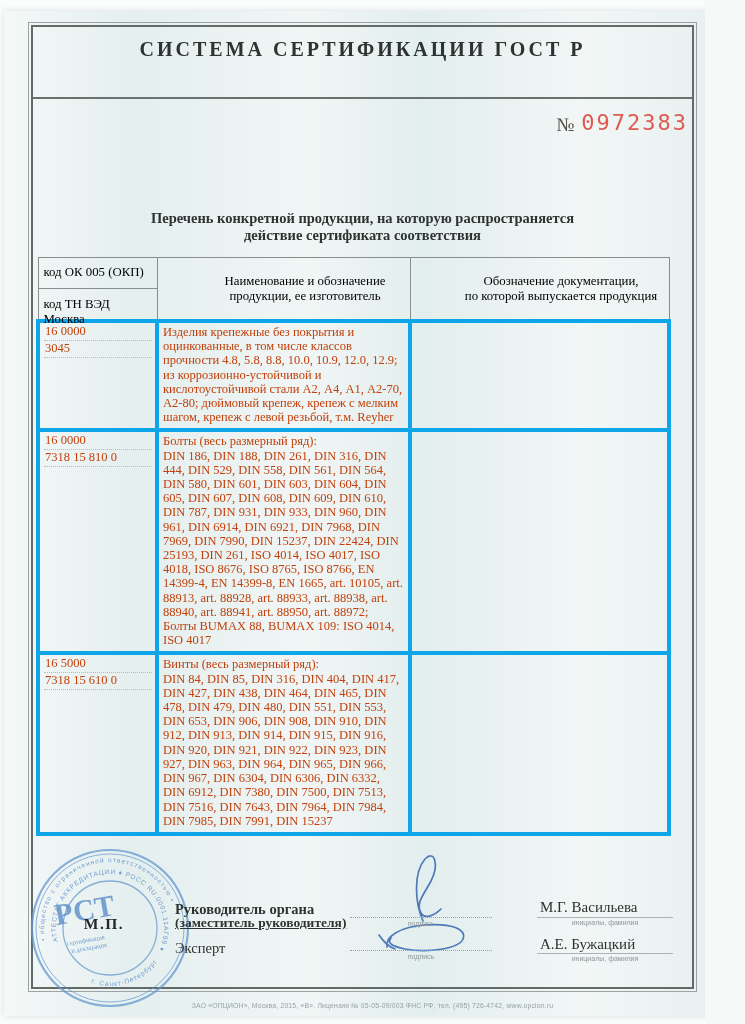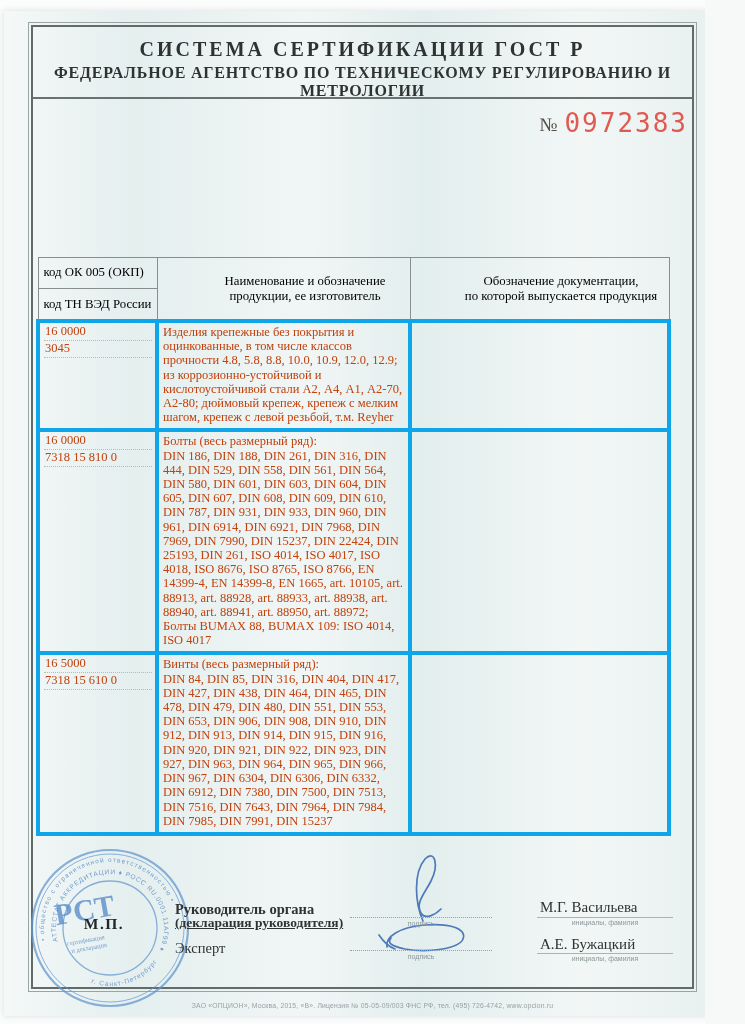--- a/index.html
+++ b/index.html
@@ -15,21 +15,21 @@
   }
   .frame-outer { position:absolute; left:28px; top:22px; width:669px; height:970px; border:1px solid #9ba4a2; }
   .frame-inner { position:absolute; left:31px; top:25px; width:663px; height:964px; border:2px solid #636b69; }
   .abs { position:absolute; }
   .centered { left:33px; width:659px; text-align:center; }
   .hdr1 { top:38px; font-size:20px; font-weight:bold; letter-spacing:3px; color:#2e3331; }
   .hdr2 { top:64px; font-size:16px; font-weight:bold; letter-spacing:.8px; color:#2e3331; }
   .hdr-rule { position:absolute; left:33px; top:97px; width:659px; border-top:2px solid #6a7270; }
   .serial { top:110px; left:470px; width:218px; display:flex; align-items:flex-end; justify-content:flex-end; gap:7px; }
   .serial-no { font-size:19px; color:#55504a; line-height:22px; }
-  .serial-digits { font-family:"DejaVu Sans Mono", monospace; font-size:26px; line-height:26px;
+  .serial-digits { font-family:"DejaVu Sans Mono", monospace; font-size:22px; line-height:26px;
     letter-spacing:2px; color:#e05a51; }
   .doc-title { top:141px; font-size:20px; font-weight:bold; letter-spacing:3px; color:#2e3331; }
   .cert-line { top:174px; font-size:15px; color:#333734; }
   .cert-value { font-family:"Liberation Sans", sans-serif; font-size:14.5px; padding:0 10px 1px 10px;
     border-bottom:1px solid #8f9694; }
   .subtitle { top:210px; font-size:14.5px; font-weight:bold; line-height:17px; color:#2e3331; }
   .preline { white-space:pre-line; }
 
   table.products { position:absolute; left:36px; top:257px; width:631px; border-collapse:collapse; table-layout:fixed; }
   table.products th { border:1px solid #878e8c; font-weight:normal; font-size:12.8px; color:#34383
@@ -70,42 +70,43 @@
 </style>
 </head>
 <body>
 
 <div class="page">
   <div class="paper"></div>
   <div class="frame-outer"></div>
   <div class="frame-inner"></div>
 
   <div class="abs centered hdr1">СИСТЕМА СЕРТИФИКАЦИИ ГОСТ Р</div>
-  <div class="abs centered hdr2">ФЕДЕРАЛЬНОЕ АГЕНТСТВО ПО ТЕХНИЧЕСКОМУ РЕГУЛИРОВАНИЮ И МЕТРОЛОГИИ</div>
   <div class="hdr-rule"></div>
 
   <div class="abs serial">
     <span class="serial-no">№</span>
     <span class="serial-digits">0972383</span>
   </div>
 
 
 
+  <div class="abs centered subtitle preline">Перечень конкретной продукции,  на которую распространяется
+действие сертификата соответствия</div>
 
   <table class="products">
     <colgroup>
         <col style="width:119px">
         <col style="width:253px">
         <col style="width:259px">
       </colgroup>
     <tbody>
         <tr>
       <th class="codes">
         <div class="codes-top">код ОК 005 (ОКП)</div>
-        <div class="codes-bottom">код ТН ВЭД России</div>
+        <div class="codes-bottom">код ТН ВЭД Москва</div>
       </th>
       <th class="c2 preline">Наименование и обозначение
 продукции, ее изготовитель</th>
       <th class="c3 preline">Обозначение документации,
 по которой выпускается продукция</th>
     </tr>
     <tr style="height:104px;">
       <td class="code-cell">
         <div class="code-line">16 0000</div>
         <div class="code-line">3045</div>
@@ -165,21 +166,21 @@
   <div class="abs mp">М.П.</div>
 
   <svg style="left:335px; top:843px;" width="180" height="125" viewBox="0 0 180 125">
     <g stroke="#3f6eb5" stroke-width="1.7" fill="none" stroke-linecap="round" opacity="0.9">
       <path d="M88,78 C80,60 78,30 90,16 C100,6 104,22 96,38 C90,50 80,60 86,70 C90,77 100,72 106,66"></path>
       <path d="M52,104 C50,94 64,84 90,82 C116,80 132,86 128,96 C124,106 92,110 70,106 C56,103 52,100 56,95 M44,92 C48,98 54,104 60,106"></path>
     </g>
   </svg>
 
   <div class="abs role1a">Руководитель органа</div>
-  <div class="abs role1b">(декларация руководителя)</div>
+  <div class="abs role1b">(заместитель руководителя)</div>
   <div class="abs role2">Эксперт</div>
 
   <div class="abs sigline sig1"></div>
   <div class="abs cap cap1">подпись</div>
   <div class="abs sigline sig2"></div>
   <div class="abs cap cap2">подпись</div>
 
   <div class="abs name1">М.Г. Васильева</div>
   <div class="abs nameline nline1"></div>
   <div class="abs cap ncap1">инициалы, фамилия</div>

